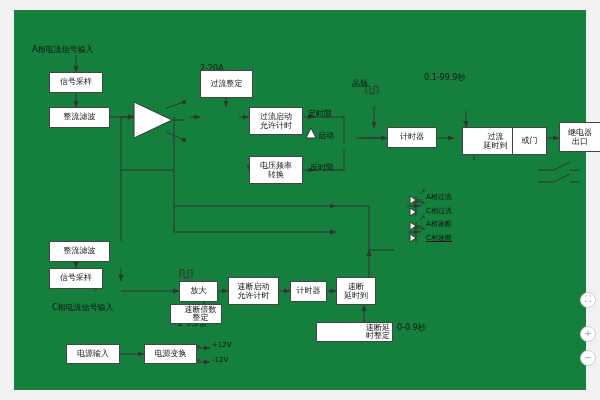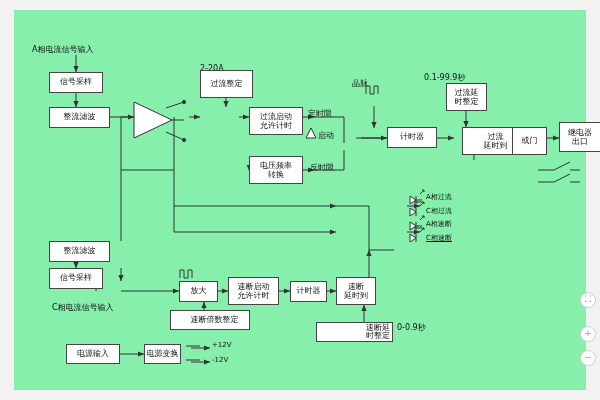--- a/index.html
+++ b/index.html
@@ -7,21 +7,21 @@
     width:600px;height:400px;overflow:hidden;
     background:#ffffff;
     font-family:"DejaVu Sans","Liberation Sans",sans-serif;
   }
   #stage{position:relative;width:600px;height:400px;background:#fff;}
   
   .page-frame{position:absolute;left:0;top:0;width:600px;height:400px;
     border-left:14px solid #f2f2f2;border-right:14px solid #f2f2f2;
     border-top:10px solid #f2f2f2;border-bottom:10px solid #f2f2f2;
     box-sizing:border-box;pointer-events:none;}
-  .canvas{position:absolute;left:14px;top:10px;width:572px;height:380px;background:#86efac;}
+  .canvas{position:absolute;left:14px;top:10px;width:572px;height:380px;background:#15803d;}
 
   .box{
     position:absolute;border:1px solid #444;background:#fff;
     font-size:8px;line-height:1.05;color:#111;
     display:flex;align-items:center;justify-content:center;text-align:center;
     box-sizing:border-box;padding:1px;
   }
   .box.two{line-height:1.15;}
   .lbl{position:absolute;font-size:8px;color:#111;white-space:nowrap;}
   .lbl.sm{font-size:7px;}
@@ -199,27 +199,25 @@
     <div class="box" style="left:35px;top:258px;width:54px;height:21px;">信号采样</div>
 
     <div class="box" style="left:165px;top:271px;width:39px;height:21px;">放大</div>
     <div class="box two" style="left:214px;top:267px;width:51px;height:28px;white-space:pre-line;">速断启动
 允许计时</div>
     <div class="box" style="left:276px;top:271px;width:37px;height:21px;">计时器</div>
     <div class="box two" style="left:322px;top:267px;width:40px;height:28px;white-space:pre-line;">速断
 延时到</div>
 
     <div class="box" style="left:186px;top:60px;width:53px;height:28px;">过流整定</div>
-    <div class="box two" style="left:432px;top:73px;width:41px;height:28px;white-space:pre-line;">过流延
-时整定</div>
-    <div class="box" style="left:156px;top:300px;width:80px;height:20px;padding-left:10px;">速断倍数整定</div>
+    <div class="box" style="left:156px;top:294px;width:52px;height:20px;padding-left:10px;">速断倍数整定</div>
     <div class="box" style="left:302px;top:312px;width:77px;height:20px;padding-left:48px;">速断延时整定</div>
 
     <div class="box" style="left:52px;top:334px;width:54px;height:20px;">电源输入</div>
-    <div class="box" style="left:130px;top:334px;width:37px;height:20px;">电源变换</div>
+    <div class="box" style="left:130px;top:334px;width:53px;height:20px;">电源变换</div>
 
     <div class="lbl sm" style="left:412px;top:182px;">A相过流</div>
     <div class="lbl sm" style="left:412px;top:196px;">C相过流</div>
     <div class="lbl sm" style="left:412px;top:209px;">A相速断</div>
     <div class="lbl sm" style="left:412px;top:223px;text-decoration:underline;">C相速断</div>
   </div>
 
   <div class="side-btn" style="top:292px;">⛶</div>
   <div class="side-btn" style="top:326px;">+</div>
   <div class="side-btn" style="top:350px;">−</div>

